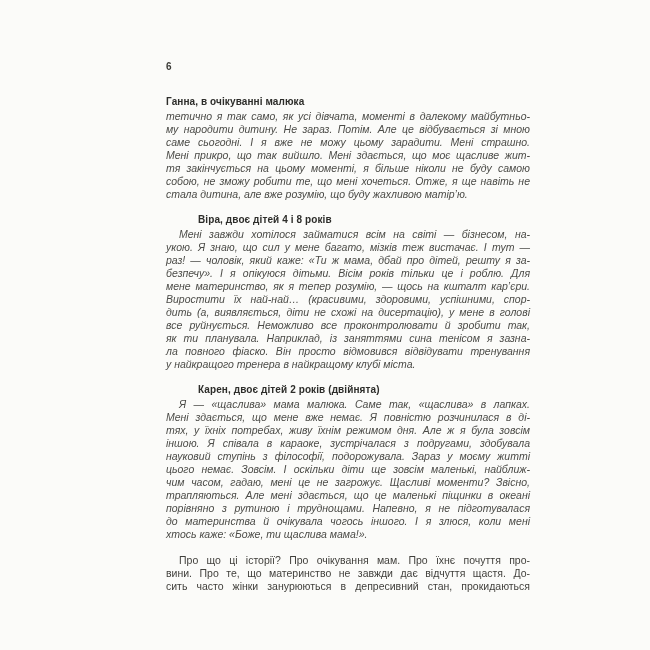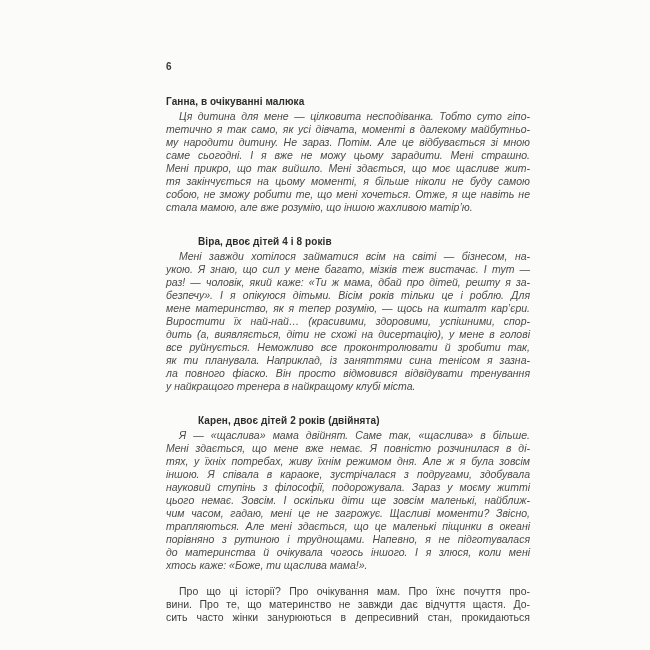--- a/index.html
+++ b/index.html
@@ -29,21 +29,21 @@
     letter-spacing: 0.2px;
   }
   .section-heading {
     font-size: 10px;
     font-weight: 700;
     color: #2d2d2a;
     line-height: 15px;
     margin: 0 0 1px 0;
     letter-spacing: 0.1px;
   }
-  .section-heading.spaced { margin-top: 20px; padding-left: 32px; }
+  .section-heading.spaced { margin-top: 11px; padding-left: 32px; }
   .para {
     font-size: 10.5px;
     color: #4b4b47;
     line-height: 13px;
   }
   .para.quote { font-style: italic; }
   .para.closing { color: #403f3b; margin-top: 13px; }
   .ln {
     text-align: justify;
     text-align-last: justify;
@@ -57,28 +57,27 @@
 <body>
 
 <div class="page">
   <div class="content">
 
     <div class="page-number">6</div>
 
     <div>
       <div class="section-heading">Ганна, в очікуванні малюка</div>
       <div class="para quote">
-          <div class="ln first">Ця дитина для мене — цілковита несподіванка. Тобто суто гіпо-</div>
           <div class="ln">тетично я так само, як усі дівчата, моменті в далекому майбутньо-</div>
           <div class="ln">му народити дитину. Не зараз. Потім. Але це відбувається зі мною</div>
           <div class="ln">саме сьогодні. І я вже не можу цьому зарадити. Мені страшно.</div>
           <div class="ln">Мені прикро, що так вийшло. Мені здається, що моє щасливе жит-</div>
           <div class="ln">тя закінчується на цьому моменті, я більше ніколи не буду самою</div>
           <div class="ln">собою, не зможу робити те, що мені хочеться. Отже, я ще навіть не</div>
-          <div class="ln last">стала мамою, але вже розумію, що іншою жахливою матір’ю.</div>
+          <div class="ln last">стала дитина, але вже розумію, що буду жахливою матір’ю.</div>
         </div>
     </div>
 
     <div>
       <div class="section-heading spaced">Віра, двоє дітей 4 і 8 років</div>
       <div class="para quote">
           <div class="ln first">Мені завжди хотілося займатися всім на світі — бізнесом, на-</div>
           <div class="ln">укою. Я знаю, що сил у мене багато, мізків теж вистачає. І тут —</div>
           <div class="ln">раз! — чоловік, який каже: «Ти ж мама, дбай про дітей, решту я за-</div>
           <div class="ln">безпечу». І я опікуюся дітьми. Вісім років тільки це і роблю. Для</div>
@@ -88,21 +87,21 @@
           <div class="ln">все руйнується. Неможливо все проконтролювати й зробити так,</div>
           <div class="ln">як ти планувала. Наприклад, із заняттями сина тенісом я зазна-</div>
           <div class="ln">ла повного фіаско. Він просто відмовився відвідувати тренування</div>
           <div class="ln last">у найкращого тренера в найкращому клубі міста.</div>
         </div>
     </div>
 
     <div>
       <div class="section-heading spaced">Карен, двоє дітей 2 років (двійнята)</div>
       <div class="para quote">
-          <div class="ln first">Я — «щаслива» мама двійнят. Саме так, «щаслива» в більше.</div>
+          <div class="ln first">Я — «щаслива» мама малюка. Саме так, «щаслива» в лапках.</div>
           <div class="ln">Мені здається, що мене вже немає. Я повністю розчинилася в ді-</div>
           <div class="ln">тях, у їхніх потребах, живу їхнім режимом дня. Але ж я була зовсім</div>
           <div class="ln">іншою. Я співала в караоке, зустрічалася з подругами, здобувала</div>
           <div class="ln">науковий ступінь з філософії, подорожувала. Зараз у моєму житті</div>
           <div class="ln">цього немає. Зовсім. І оскільки діти ще зовсім маленькі, найближ-</div>
           <div class="ln">чим часом, гадаю, мені це не загрожує. Щасливі моменти? Звісно,</div>
           <div class="ln">трапляються. Але мені здається, що це маленькі піщинки в океані</div>
           <div class="ln">порівняно з рутиною і труднощами. Напевно, я не підготувалася</div>
           <div class="ln">до материнства й очікувала чогось іншого. І я злюся, коли мені</div>
           <div class="ln last">хтось каже: «Боже, ти щаслива мама!».</div>

